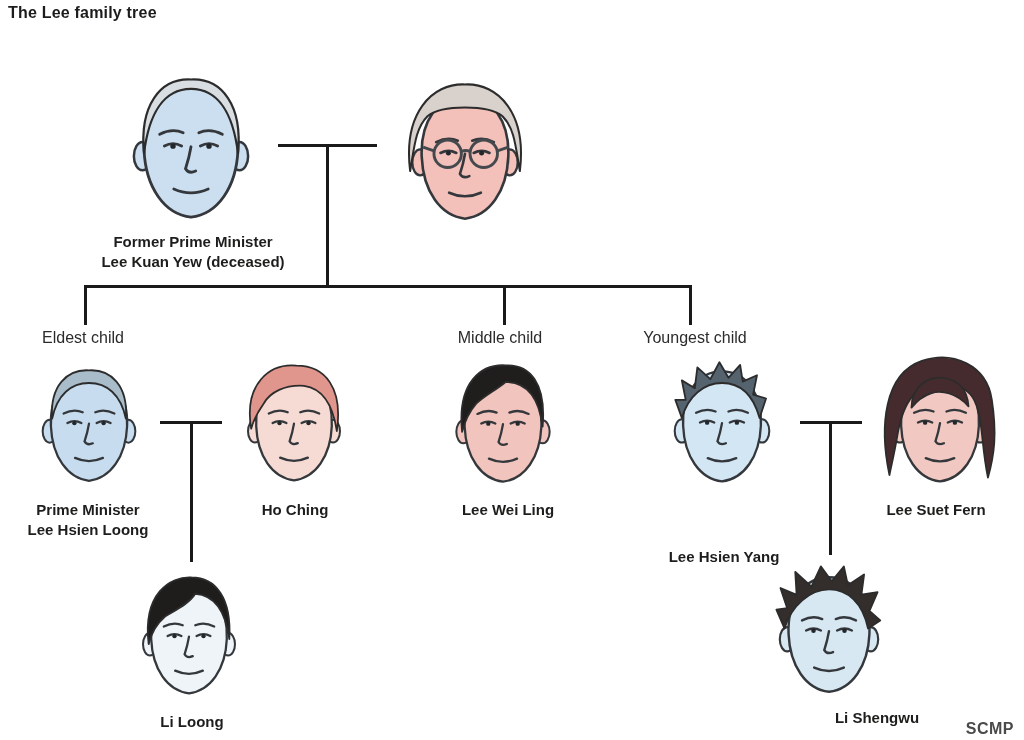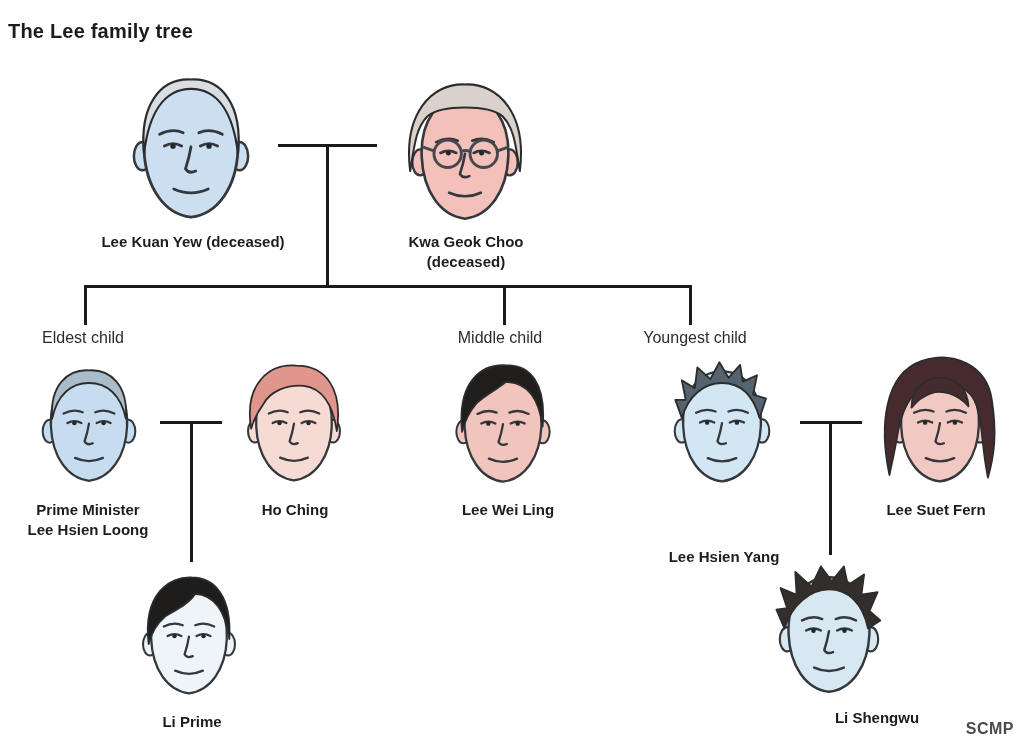--- a/index.html
+++ b/index.html
@@ -12,25 +12,24 @@
     position: relative;
     width: 1024px;
     height: 740px;
     background: #ffffff;
     overflow: hidden;
   }
   .title {
     position: absolute;
     left: 8px;
     top: 4px;
-    font-size: 20px;
+    font-size: 16px;
     font-weight: bold;
     color: #1c1c1a;
     letter-spacing: 0.2px;
-    margin-top: 16px;
   }
   .line {
     position: absolute;
     background: #1a1a1a;
   }
   .portrait {
     position: absolute;
   }
   .portrait svg {
     width: 100%;
@@ -122,25 +121,22 @@
           <circle cx="38" cy="58" r="9.5"></circle>
           <circle cx="63" cy="58" r="9.5"></circle>
           <path d="M47.5,56.5 Q50.5,55 53.5,56.5"></path>
           <path d="M28.5,56 L21,53.5"></path>
           <path d="M72.5,56 L80,53.5"></path>
         </g>
       </svg>
     </div>
 
   <div class="name" style="left:193px; top:232px;">
+    <div>Former Prime Minister</div>
     <div>Lee Kuan Yew (deceased)</div>
-  </div>
-  <div class="name" style="left:466px; top:232px;">
-    <div>Kwa Geok Choo</div>
-    <div>(deceased)</div>
   </div>
 
   <div class="gen-label" style="left:83px; top:329px;">Eldest child</div>
   <div class="gen-label" style="left:500px; top:329px;">Middle child</div>
   <div class="gen-label" style="left:695px; top:329px;">Youngest child</div>
 
   <div class="portrait" style="left:25px; top:350px; width:128px; height:146px;">
       <svg viewBox="0 0 100 115" xmlns="http://www.w3.org/2000/svg">
         <ellipse cx="19" cy="64" rx="5.5" ry="9" fill="#c7ddef" stroke="#34383c" stroke-width="1.6"></ellipse>
         <ellipse cx="81" cy="64" rx="5.5" ry="9" fill="#c7ddef" stroke="#34383c" stroke-width="1.6"></ellipse>
@@ -271,18 +267,18 @@
           <path d="M33,57.5 Q38.5,54.5 44,57.5"></path>
           <path d="M56,57.5 Q61.5,54.5 67,57.5"></path>
           <path d="M50,58 C49,64 47.5,69 46.5,72 Q48.5,75.5 53,73.5"></path>
           <path d="M39,85 Q50,90 61,85"></path>
         </g>
         <circle cx="38.5" cy="57.6" r="1.7" fill="#23272b"></circle>
         <circle cx="61.5" cy="57.6" r="1.7" fill="#23272b"></circle>
       </svg>
     </div>
 
-  <div class="name" style="left:192px; top:712px;">Li Prime</div>
+  <div class="name" style="left:192px; top:712px;">Li Loong</div>
   <div class="name" style="left:833px; top:708px;margin-left:44px;">Li Shengwu</div>
 
   <div class="credit">SCMP</div>
 
 </div>
 
 </body></html>

